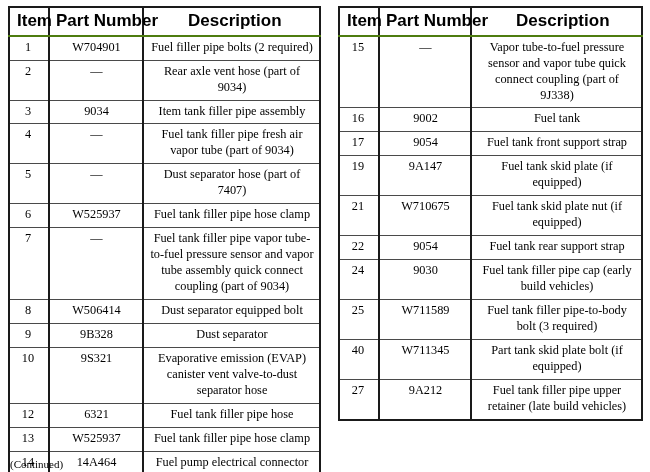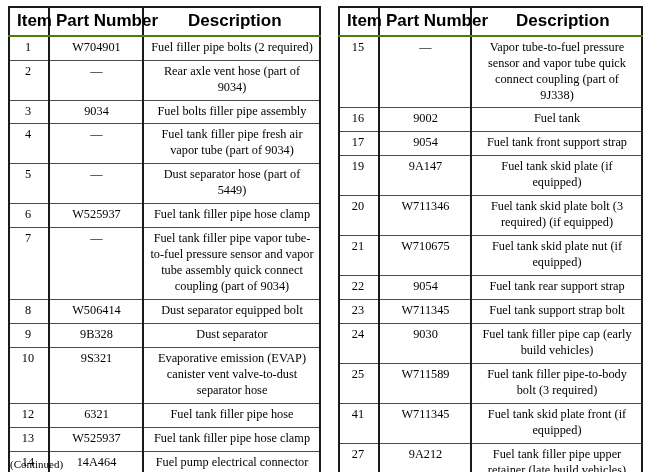--- a/index.html
+++ b/index.html
@@ -120,31 +120,31 @@
             <td class="cell-desc">Fuel filler pipe bolts (2 required)</td>
           </tr>
           <tr>
             <td class="cell-item">2</td>
             <td class="cell-part">—</td>
             <td class="cell-desc">Rear axle vent hose (part of 9034)</td>
           </tr>
           <tr>
             <td class="cell-item">3</td>
             <td class="cell-part">9034</td>
-            <td class="cell-desc">Fuel bolts filler pipe assembly</td>
+            <td class="cell-desc">Item tank filler pipe assembly</td>
           </tr>
           <tr>
             <td class="cell-item">4</td>
             <td class="cell-part">—</td>
             <td class="cell-desc">Fuel tank filler pipe fresh air vapor tube (part of 9034)</td>
           </tr>
           <tr>
             <td class="cell-item">5</td>
             <td class="cell-part">—</td>
-            <td class="cell-desc">Dust separator hose (part of 5449)</td>
+            <td class="cell-desc">Dust separator hose (part of 7407)</td>
           </tr>
           <tr>
             <td class="cell-item">6</td>
             <td class="cell-part">W525937</td>
             <td class="cell-desc">Fuel tank filler pipe hose clamp</td>
           </tr>
           <tr>
             <td class="cell-item">7</td>
             <td class="cell-part">—</td>
             <td class="cell-desc">Fuel tank filler pipe vapor tube-to-fuel pressure sensor and vapor tube assembly quick connect coupling (part of 9034)</td>
@@ -212,53 +212,43 @@
             <td class="cell-item">17</td>
             <td class="cell-part">9054</td>
             <td class="cell-desc">Fuel tank front support strap</td>
           </tr>
           <tr>
             <td class="cell-item">19</td>
             <td class="cell-part">9A147</td>
             <td class="cell-desc">Fuel tank skid plate (if equipped)</td>
           </tr>
           <tr>
-            <td class="cell-item">20</td>
-            <td class="cell-part">W711346</td>
-            <td class="cell-desc">Fuel tank skid plate bolt (3 required) (if equipped)</td>
-          </tr>
-          <tr>
             <td class="cell-item">21</td>
             <td class="cell-part">W710675</td>
             <td class="cell-desc">Fuel tank skid plate nut (if equipped)</td>
           </tr>
           <tr>
             <td class="cell-item">22</td>
             <td class="cell-part">9054</td>
             <td class="cell-desc">Fuel tank rear support strap</td>
           </tr>
           <tr>
-            <td class="cell-item">23</td>
-            <td class="cell-part">W711345</td>
-            <td class="cell-desc">Fuel tank support strap bolt</td>
-          </tr>
-          <tr>
             <td class="cell-item">24</td>
             <td class="cell-part">9030</td>
             <td class="cell-desc">Fuel tank filler pipe cap (early build vehicles)</td>
           </tr>
           <tr>
             <td class="cell-item">25</td>
             <td class="cell-part">W711589</td>
             <td class="cell-desc">Fuel tank filler pipe-to-body bolt (3 required)</td>
           </tr>
           <tr>
-            <td class="cell-item">41</td>
+            <td class="cell-item">40</td>
             <td class="cell-part">W711345</td>
-            <td class="cell-desc">Fuel tank skid plate front (if equipped)</td>
+            <td class="cell-desc">Part tank skid plate bolt (if equipped)</td>
           </tr>
           <tr>
             <td class="cell-item">27</td>
             <td class="cell-part">9A212</td>
             <td class="cell-desc">Fuel tank filler pipe upper retainer (late build vehicles)</td>
           </tr>
         </tbody>
     </table>
   </div>
 

